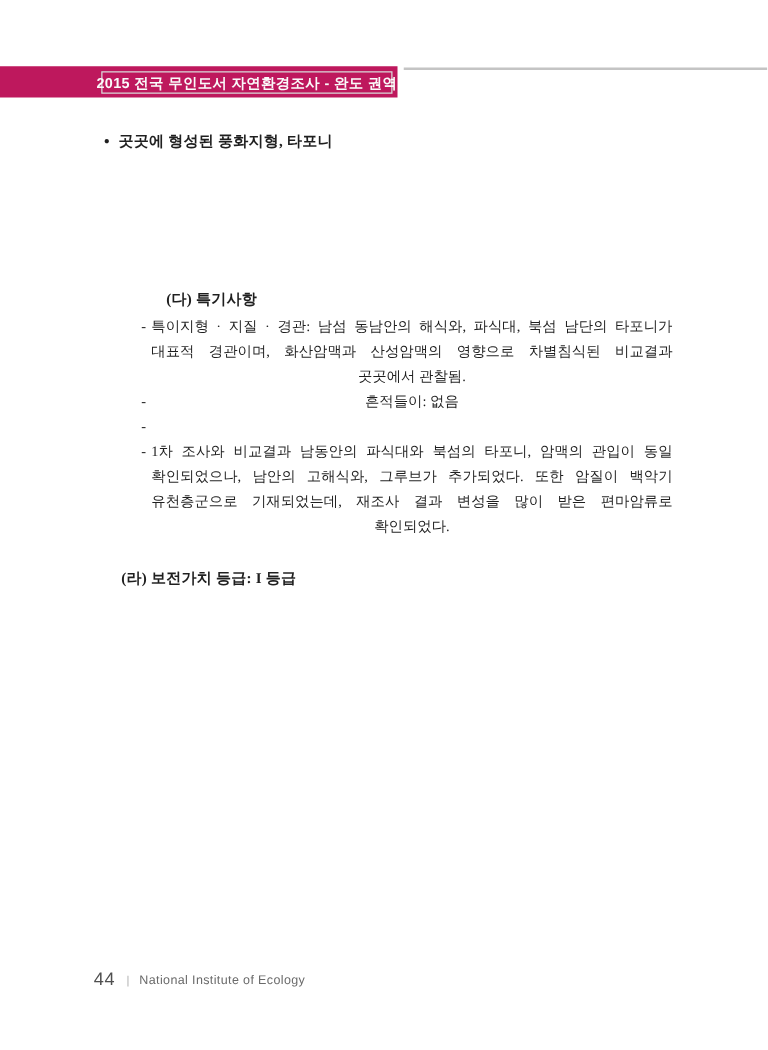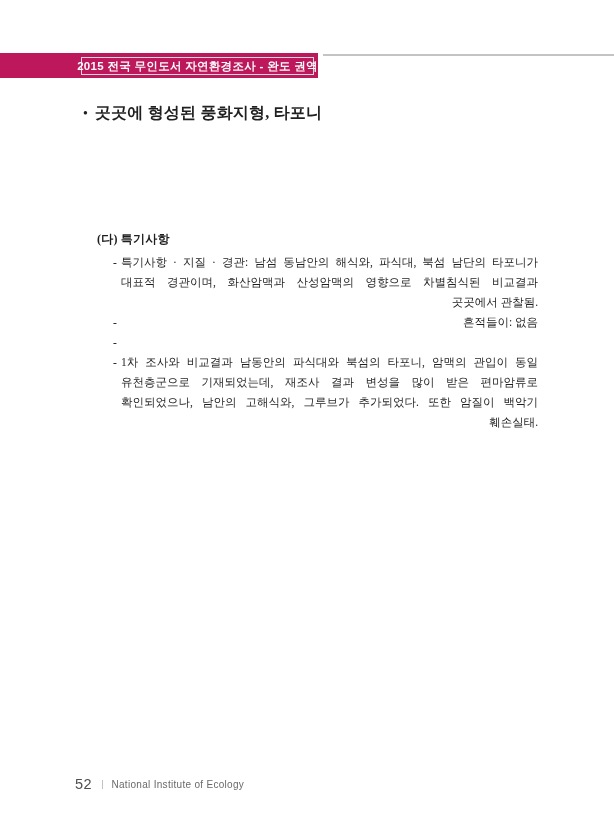--- a/index.html
+++ b/index.html
@@ -54,47 +54,47 @@
     line-height: 20px;
   }
   .bullet {
     font-size: 8px;
     margin-left: 19px;
     margin-right: 7px;
     color: #1f1f1f;
   }
   .topic-heading {
     font-weight: bold;
-    font-size: 16px;
+    font-size: 12px;
     letter-spacing: 0.2px;
     word-break: keep-all;
   }
 
   .para {
     position: absolute;
     left: 64px; top: 126px;
     width: 474px;
     font-size: 11.5px;
     line-height: 22px;
   }
   .jline { text-align: justify; text-align-last: justify; word-break: keep-all; }
-  .sline { text-align: right; word-break: keep-all; }
+  .sline { text-align: center; word-break: keep-all; }
   .ind { text-indent: 5px; }
 
   .section-heading {
     position: absolute;
     left: 97px;
     width: 441px;
     font-weight: bold;
     font-size: 12px;
     line-height: 20px;
     letter-spacing: 0.2px;
     word-break: keep-all;
   }
-  .sec-da { top: 229px; }
+  .sec-da { top: 229px; margin-left: 36px; }
   .sec-ra { top: 452px; }
 
   .items {
     position: absolute;
     left: 64px; top: 252px;
     width: 474px;
     font-size: 11.5px;
     line-height: 20px;
   }
   .item { display: flex; }
@@ -149,49 +149,50 @@
   </div>
 
 
   <div class="section-heading sec-da">(다) 특기사항</div>
 
   <div class="items">
 
     <div class="item">
       <span class="item-marker">-</span>
       <div class="item-lines">
-        <div class="jline">특기사항 · 지질 · 경관: 남섬 동남안의 해식와, 파식대, 북섬 남단의 타포니가</div>
+        <div class="jline">특이지형 · 지질 · 경관: 남섬 동남안의 해식와, 파식대, 북섬 남단의 타포니가</div>
         <div class="jline">대표적 경관이며, 화산암맥과 산성암맥의 영향으로 차별침식된 비교결과</div>
         <div class="sline">곳곳에서 관찰됨.</div>
       </div>
     </div>
 
     <div class="item">
       <span class="item-marker">-</span>
       <div class="item-lines">
         <div class="sline">흔적들이: 없음</div>
       </div>
     </div>
 
     <div class="item">
       <span class="item-marker">-</span>
     </div>
 
     <div class="item">
       <span class="item-marker">-</span>
       <div class="item-lines">
         <div class="jline">1차 조사와 비교결과 남동안의 파식대와 북섬의 타포니, 암맥의 관입이 동일</div>
+        <div class="jline">확인되었으나, 남안의 고해식와, 그루브가 추가되었다. 또한 암질이 백악기</div>
         <div class="jline">유천층군으로 기재되었는데, 재조사 결과 변성을 많이 받은 편마암류로</div>
-        <div class="jline">확인되었으나, 남안의 고해식와, 그루브가 추가되었다. 또한 암질이 백악기</div>
-        <div class="sline">훼손실태.</div>
+        <div class="sline">확인되었다.</div>
       </div>
     </div>
 
   </div>
 
+  <div class="section-heading sec-ra">(라) 보전가치 등급: I 등급</div>
 
   <div class="footer">
-    <span class="page-number">52</span>
+    <span class="page-number">44</span>
     <span class="footer-sep">|</span>
     <span class="institute">National Institute of Ecology</span>
   </div>
 
 </div>
 
 </body></html>

